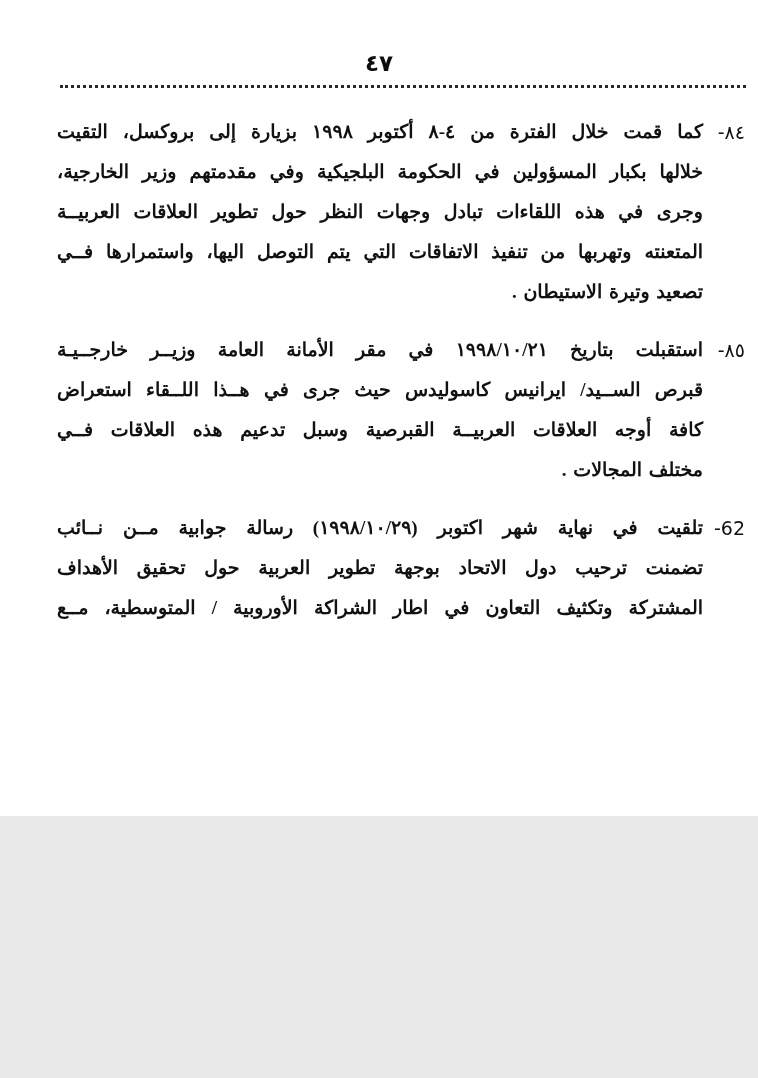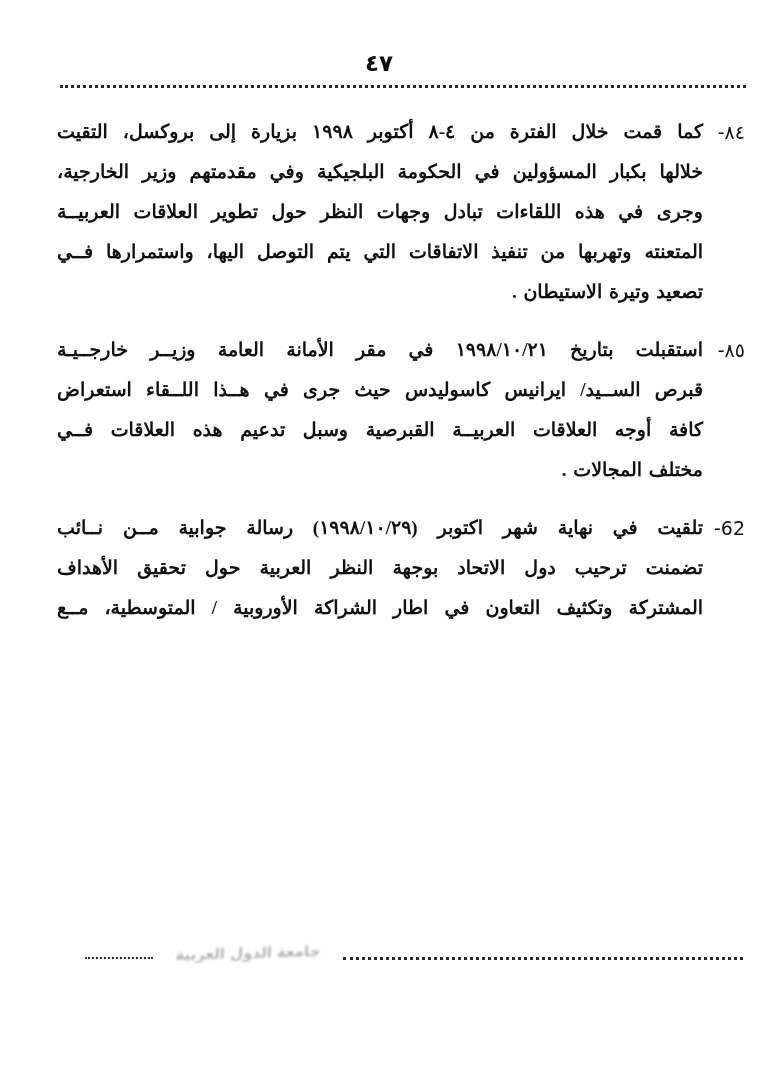--- a/index.html
+++ b/index.html
@@ -1,17 +1,17 @@
 <!DOCTYPE html>
 <html lang="ar"><head>
 <meta charset="utf-8">
 <style>
   html,body{margin:0;padding:0;background:#e8e8e8;}
   .page{
-    width:758px;height:1078px;background:#ffffff;position:relative;
+    width:758px;height:816px;background:#ffffff;position:relative;
     margin:0 auto;overflow:hidden;color:#111;
     font-family:"DejaVu Sans", sans-serif;
   }
   .page-number{
     position:absolute;top:50px;left:0;width:100%;
     text-align:center;font-size:23px;font-weight:700;
     letter-spacing:3px;color:#0d0d0d;
   }
   .header-rule{
     position:absolute;top:85px;left:60px;width:686px;height:0;
@@ -70,21 +70,21 @@
           <div class="pline">استقبلت بتاريخ ١٩٩٨/١٠/٢١ في مقر الأمانة العامة وزيــر خارجــيـة</div>
           <div class="pline">قبرص الســيد/ ايرانيس كاسوليدس حيث جرى في هــذا اللــقاء استعراض</div>
           <div class="pline">كافة أوجه العلاقات العربيــة القبرصية وسبل تدعيم هذه العلاقات فــي</div>
           <div class="pline last">مختلف المجالات .</div>
         </div>
       </div>
       <div class="para">
         <span class="pnum">62-</span>
         <div>
           <div class="pline">تلقيت في نهاية شهر اكتوبر (١٩٩٨/١٠/٢٩) رسالة جوابية مــن نــائب</div>
-          <div class="pline">تضمنت ترحيب دول الاتحاد بوجهة النظر العربية حول تحقيق الأهداف</div>
+          <div class="pline">تضمنت ترحيب دول الاتحاد بوجهة تطوير العربية حول تحقيق الأهداف</div>
           <div class="pline">المشتركة وتكثيف  التعاون في اطار الشراكة الأوروبية / المتوسطية، مــع</div>
         </div>
       </div>
     </div>
 
   <div class="footer">
     <span class="footer-dash left"></span>
     <span class="footer-stamp">جامعة الدول العربية</span>
     <span class="footer-dash right"></span>
   </div>

